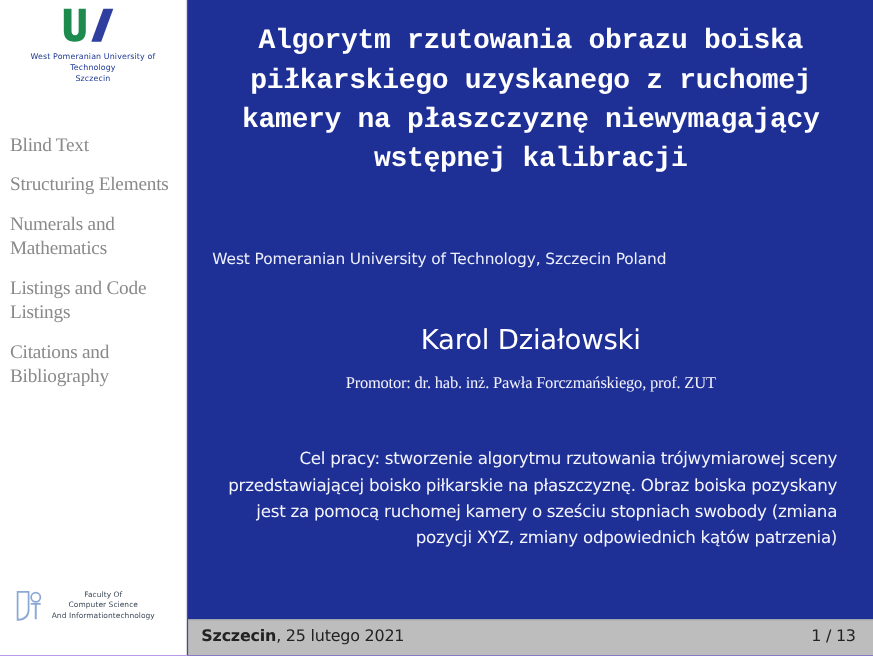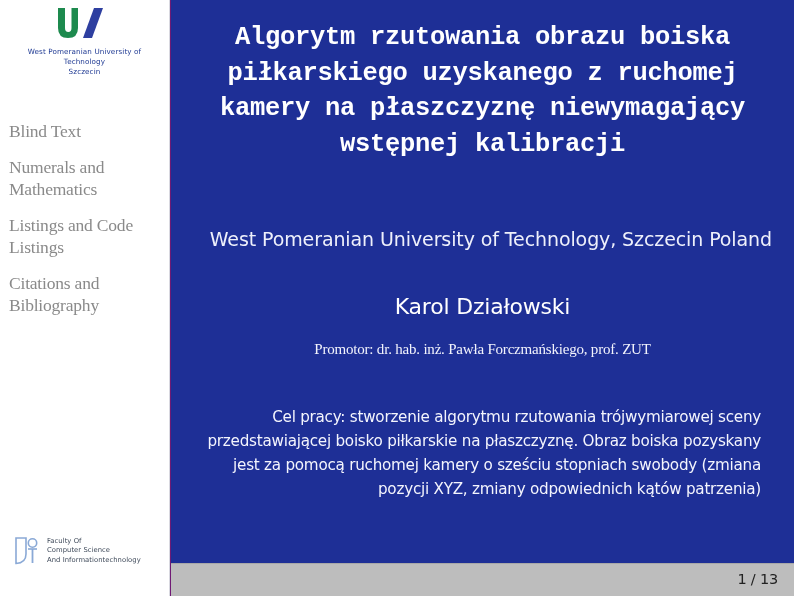--- a/index.html
+++ b/index.html
@@ -11,21 +11,21 @@
     width: 794px;
     height: 596px;
     overflow: hidden;
     font-family: "DejaVu Sans", sans-serif;
   }
 
   #slide {
     position: relative;
     width: 794px;
     height: 596px;
-    background: #701a75;
+    background: #6d28d9;
     overflow: hidden;
   }
 
   
   #sidebar {
     position: absolute;
     left: 0;
     top: 0;
     width: 170px;
     height: 596px;
@@ -89,21 +89,21 @@
     flex: 0 0 auto;
   }
   #faculty-logo-text {
     margin-left: 7px;
     font-family: "DejaVu Sans", sans-serif;
     font-size: 6.8px;
     line-height: 9.4px;
     color: #3f4a5a;
     letter-spacing: 0.05px;
   }
-  #faculty-logo-text span { display: block; }
+  #faculty-logo-text span { display: block; text-align: center; }
 
   
   #main {
     position: absolute;
     left: 171px;
     top: 0;
     width: 623px;
     height: 596px;
     background: #1e2f96;
   }
@@ -120,36 +120,36 @@
     font-size: 25.5px;
     line-height: 35.5px;
     letter-spacing: -0.3px;
   }
 
   #institute {
     position: absolute;
     left: 22px;
     top: 228px;
     width: 579px;
-    text-align: right;
+    text-align: left;
     color: #eef0fb;
     font-family: "DejaVu Sans", sans-serif;
-    font-size: 19px;
+    font-size: 14px;
     letter-spacing: -0.1px;
   }
 
   #author {
     position: absolute;
     left: 22px;
     top: 294px;
     width: 579px;
     text-align: center;
     color: #ffffff;
     font-family: "DejaVu Sans", sans-serif;
-    font-size: 22px;
+    font-size: 25px;
     letter-spacing: -0.2px;
   }
 
   #supervisor {
     position: absolute;
     left: 22px;
     top: 341px;
     width: 579px;
     text-align: center;
     color: #f2f3fc;
@@ -215,20 +215,21 @@
         <path d="M28 32 L39 2 L48 2 L37 32 Z" fill="#2e3fa0"></path>
       </svg>
       <div id="uni-logo-text">
         <span>West Pomeranian University of Technology</span>
         <span class="l2">Szczecin</span>
       </div>
     </div>
 
     <nav id="nav">
       <div class="nav-item">Blind Text</div>
+      <div class="nav-item">Structuring Elements</div>
       <div class="nav-item">Numerals and Mathematics</div>
       <div class="nav-item">Listings and Code Listings</div>
       <div class="nav-item">Citations and Bibliography</div>
     </nav>
 
     <div id="faculty-logo-block">
       <svg id="faculty-logo-mark" viewBox="0 0 26 30">
         <path d="M2 2 L12 2 L12 18 Q12 27 2 27.5 Z" fill="none" stroke="#8aa9d6" stroke-width="1.6"></path>
         <circle cx="18.5" cy="7" r="4.2" fill="none" stroke="#8aa9d6" stroke-width="1.6"></circle>
         <path d="M18.5 13 L18.5 27" fill="none" stroke="#8aa9d6" stroke-width="1.8"></path>
@@ -251,16 +252,17 @@
 
     <div id="author">Karol Działowski</div>
 
     <div id="supervisor">Promotor: dr. hab. inż. Pawła Forczmańskiego, prof. ZUT</div>
 
     <div id="abstract">Cel pracy: stworzenie algorytmu rzutowania trójwymiarowej sceny przedstawiającej boisko piłkarskie na płaszczyznę. Obraz boiska pozyskany jest za pomocą ruchomej kamery o sześciu stopniach swobody (zmiana pozycji XYZ, zmiany odpowiednich kątów patrzenia)</div>
 
   </div>
 
   <div id="footer">
+    <div id="footer-left"><b>Szczecin</b><span>, </span><span>25 lutego 2021</span></div>
     <div id="footer-right">1 / 13</div>
   </div>
 
 </div>
 
 </body></html>

